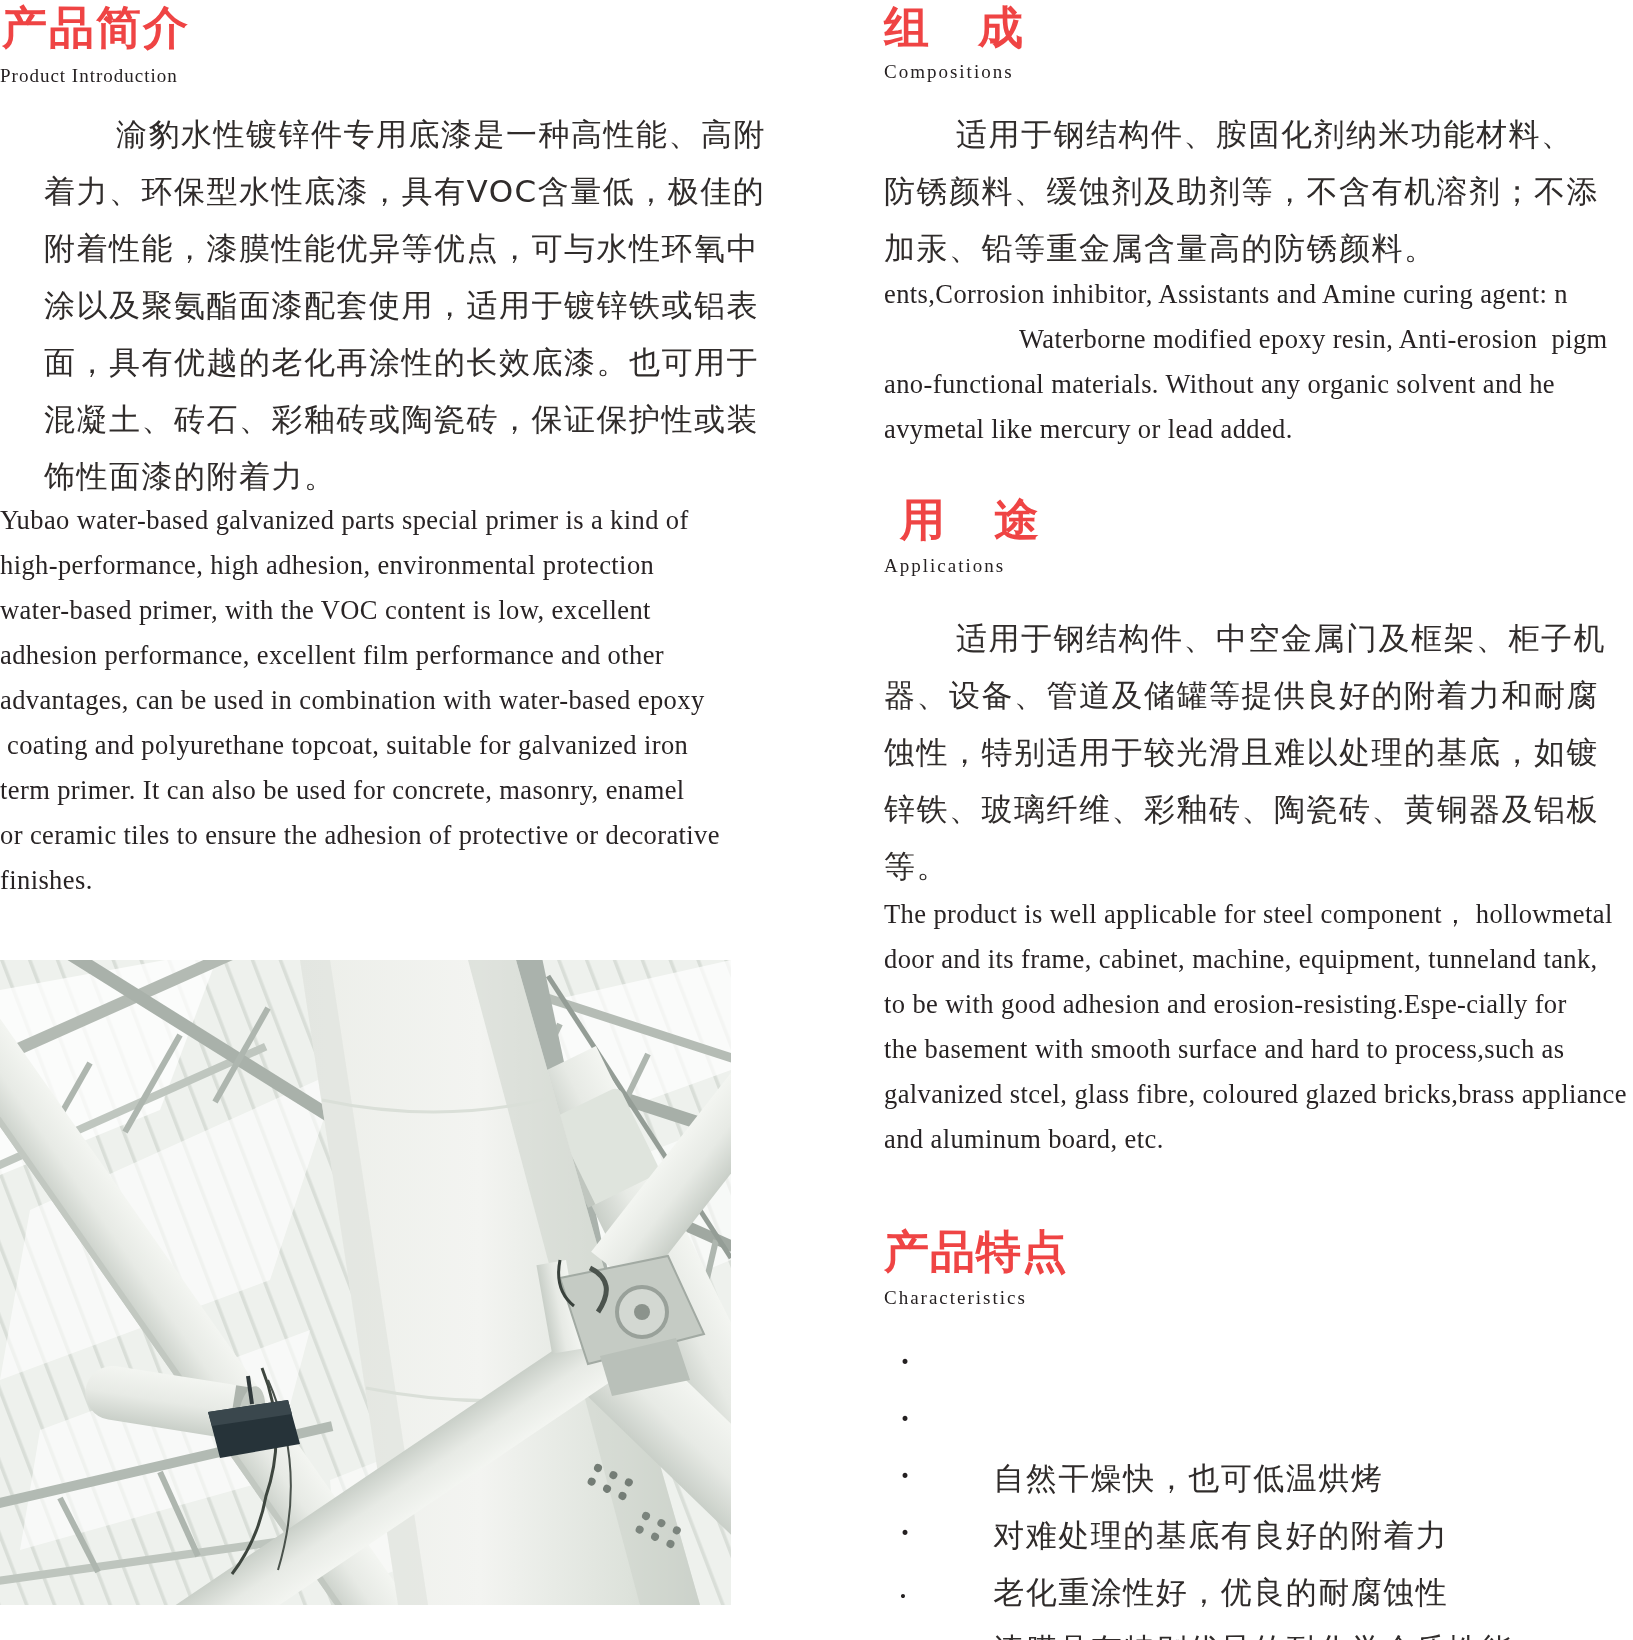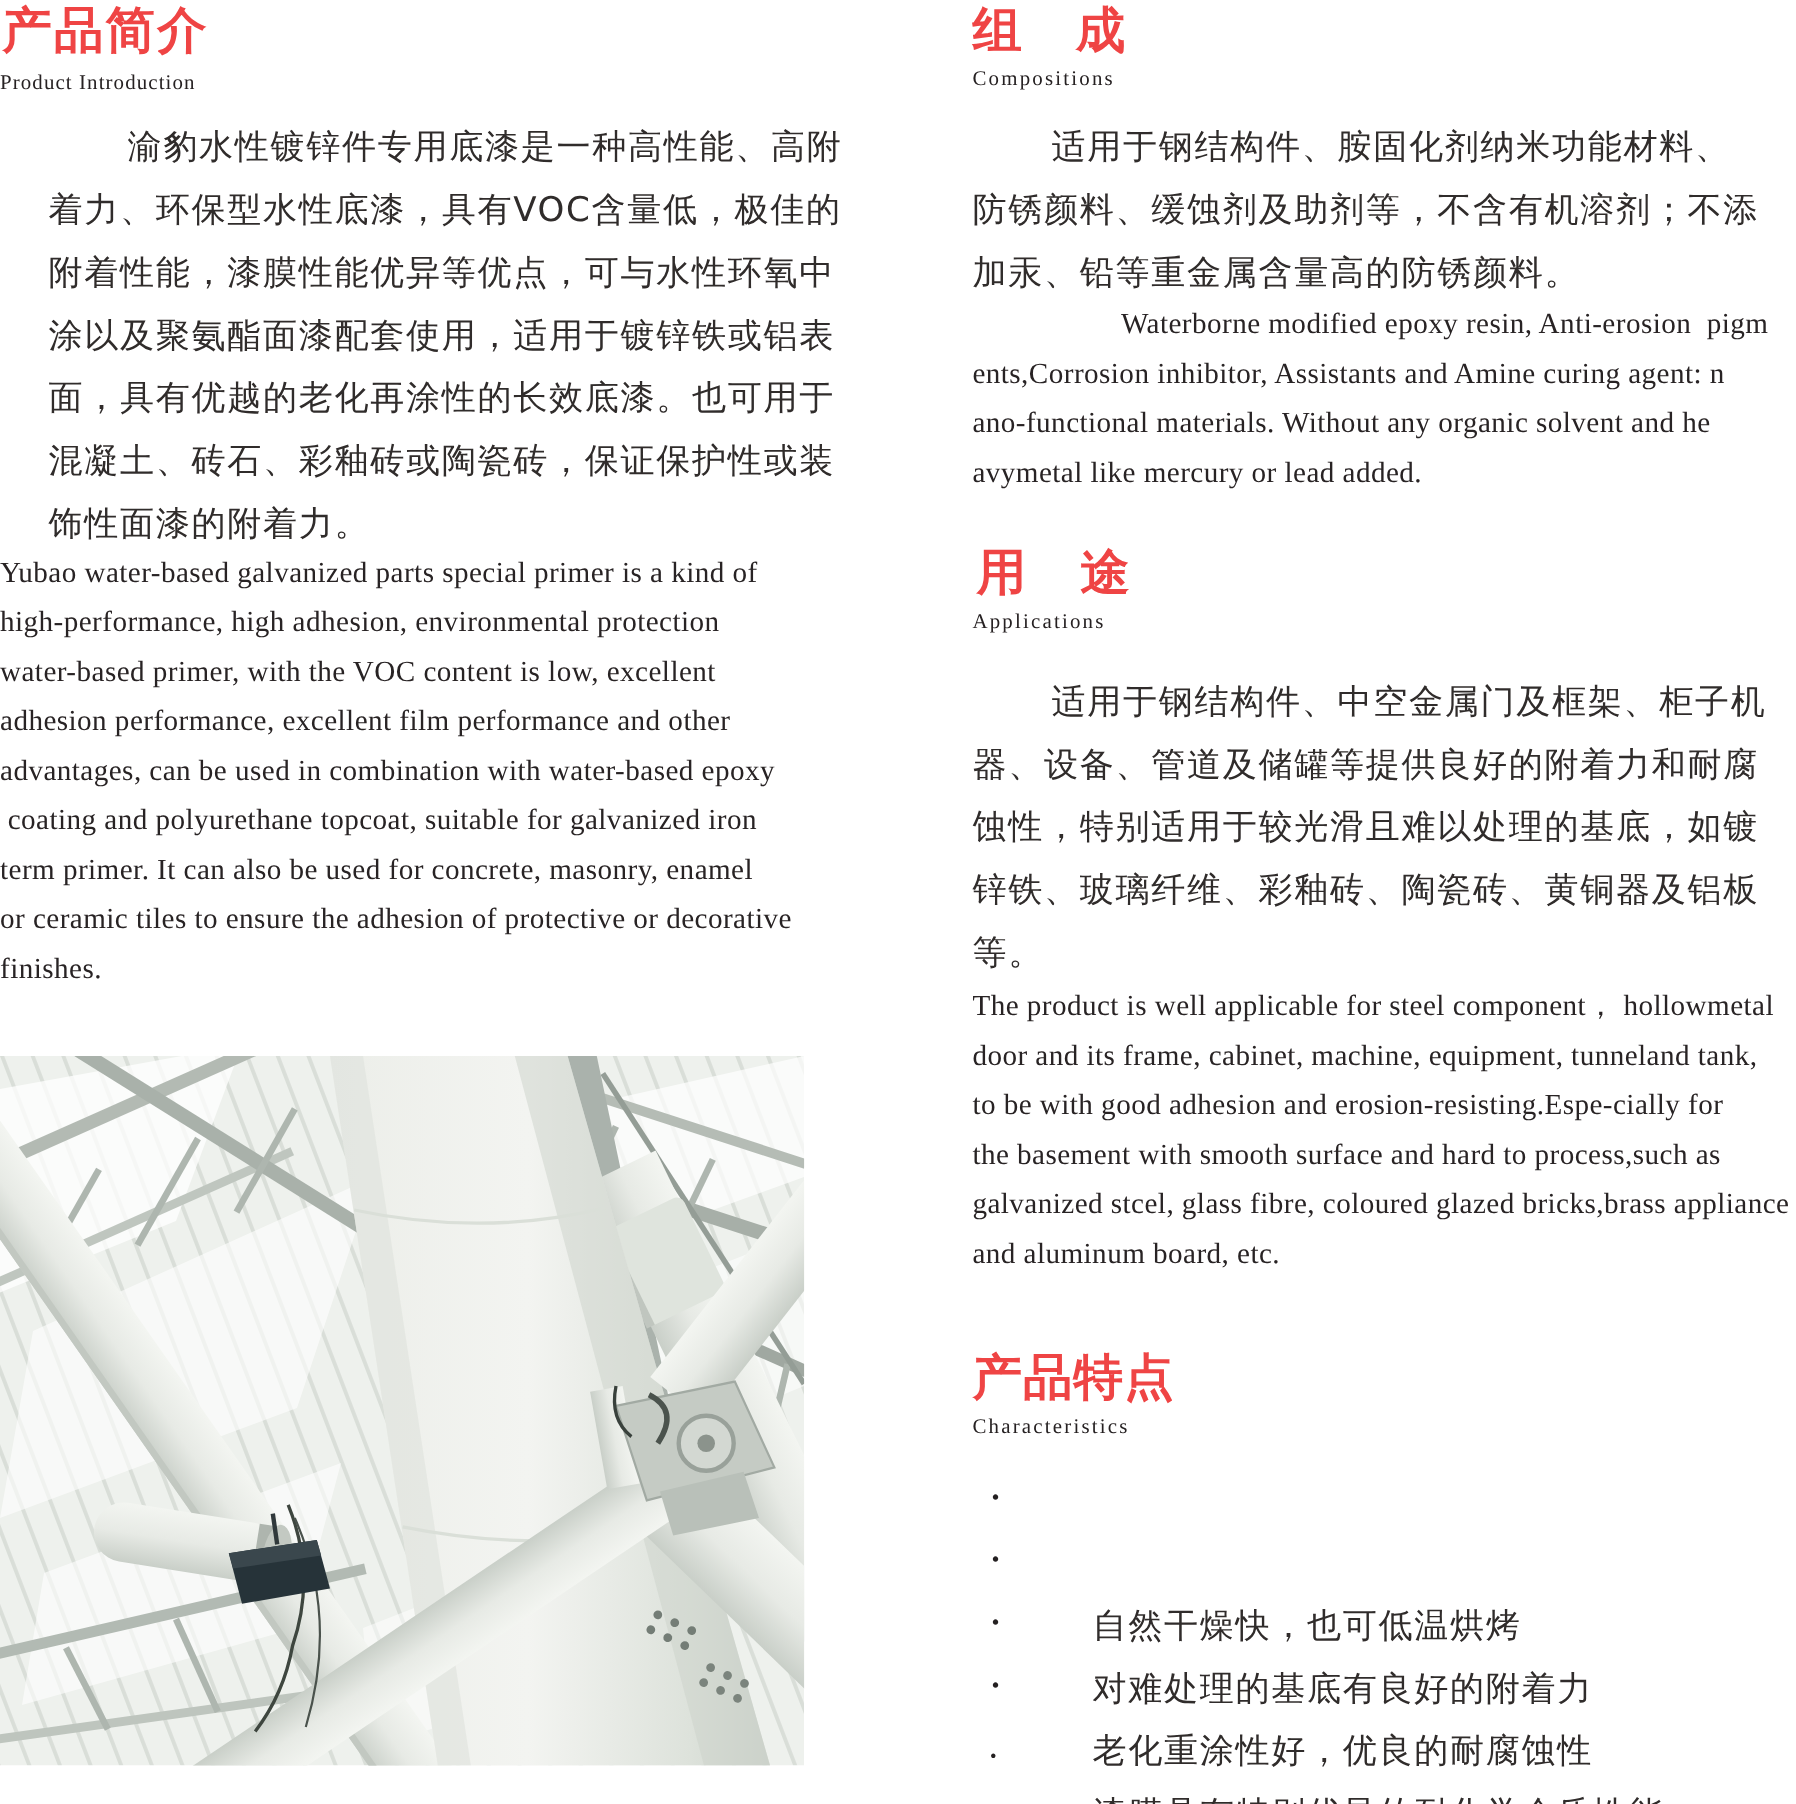--- a/index.html
+++ b/index.html
@@ -205,27 +205,27 @@
 <div class="abs" style="left:884px; top:0; width:730px;">
 
   <div class="abs h-cjk" style="left:0; top:6px;">组　成</div>
   <div class="abs h-serif" style="left:0; top:62px;">Compositions</div>
   <div class="abs cn-par" style="left:0; top:106px; width:720px;">
     <div class="ln cn ind2">适用于钢结构件、胺固化剂纳米功能材料、</div>
     <div class="ln cn">防锈颜料、缓蚀剂及助剂等，不含有机溶剂；不添</div>
     <div class="ln cn">加汞、铅等重金属含量高的防锈颜料。</div>
   </div>
   <div class="abs en-par" style="left:0; top:272px; width:720px;">
+    <div class="ln en">ents,Corrosion inhibitor, Assistants and Amine curing agent: n</div>
     <div class="ln en indlg">Waterborne modified epoxy resin, Anti-erosion  pigm</div>
-    <div class="ln en">ents,Corrosion inhibitor, Assistants and Amine curing agent: n</div>
     <div class="ln en">ano-functional materials. Without any organic solvent and he</div>
     <div class="ln en">avymetal like mercury or lead added.</div>
   </div>
 
-  <div class="abs h-cjk" style="left:4px; top:498px;">用　途</div>
+  <div class="abs h-cjk" style="left:16px; top:498px;">用　途</div>
   <div class="abs h-serif" style="left:0; top:556px;">Applications</div>
   <div class="abs cn-par" style="left:0; top:610px; width:720px;">
     <div class="ln cn ind2">适用于钢结构件、中空金属门及框架、柜子机</div>
     <div class="ln cn">器、设备、管道及储罐等提供良好的附着力和耐腐</div>
     <div class="ln cn">蚀性，特别适用于较光滑且难以处理的基底，如镀</div>
     <div class="ln cn">锌铁、玻璃纤维、彩釉砖、陶瓷砖、黄铜器及铝板</div>
     <div class="ln cn">等。</div>
   </div>
   <div class="abs en-par" style="left:0; top:892px; width:720px;">
     <div class="ln en">The product is well applicable for steel component， hollowmetal</div>

